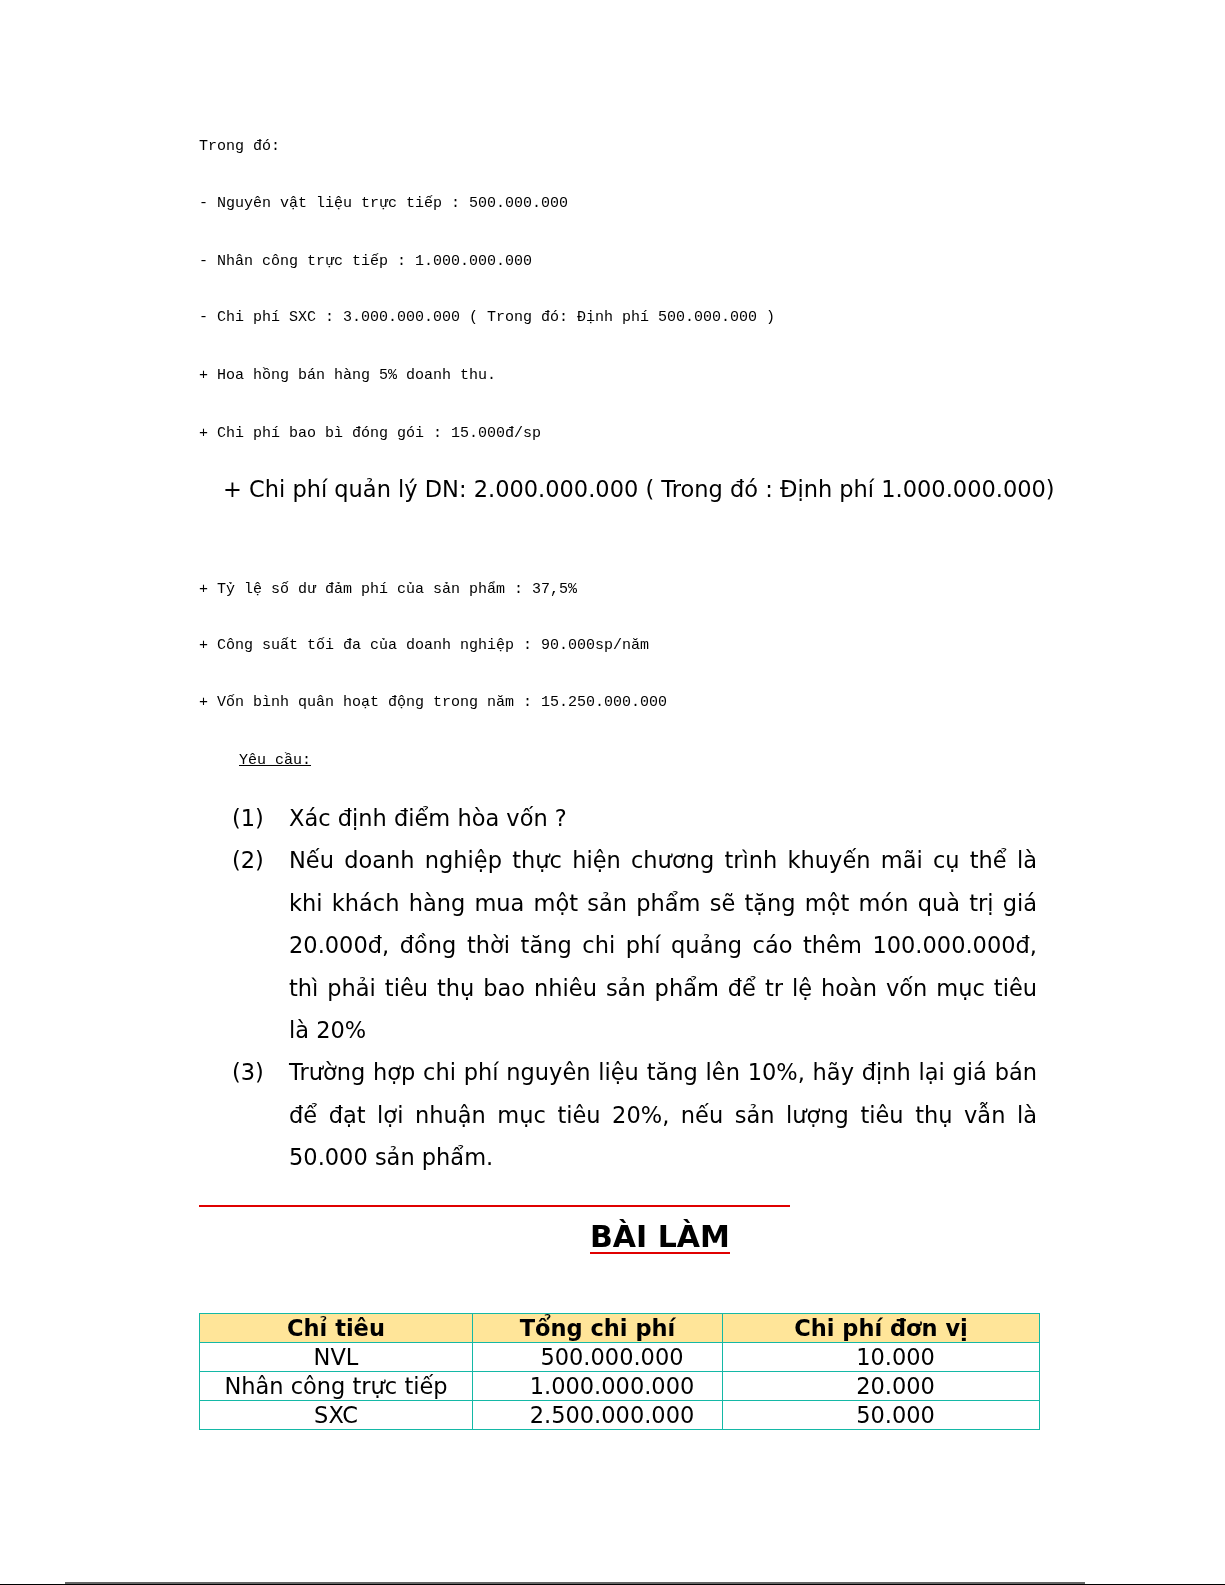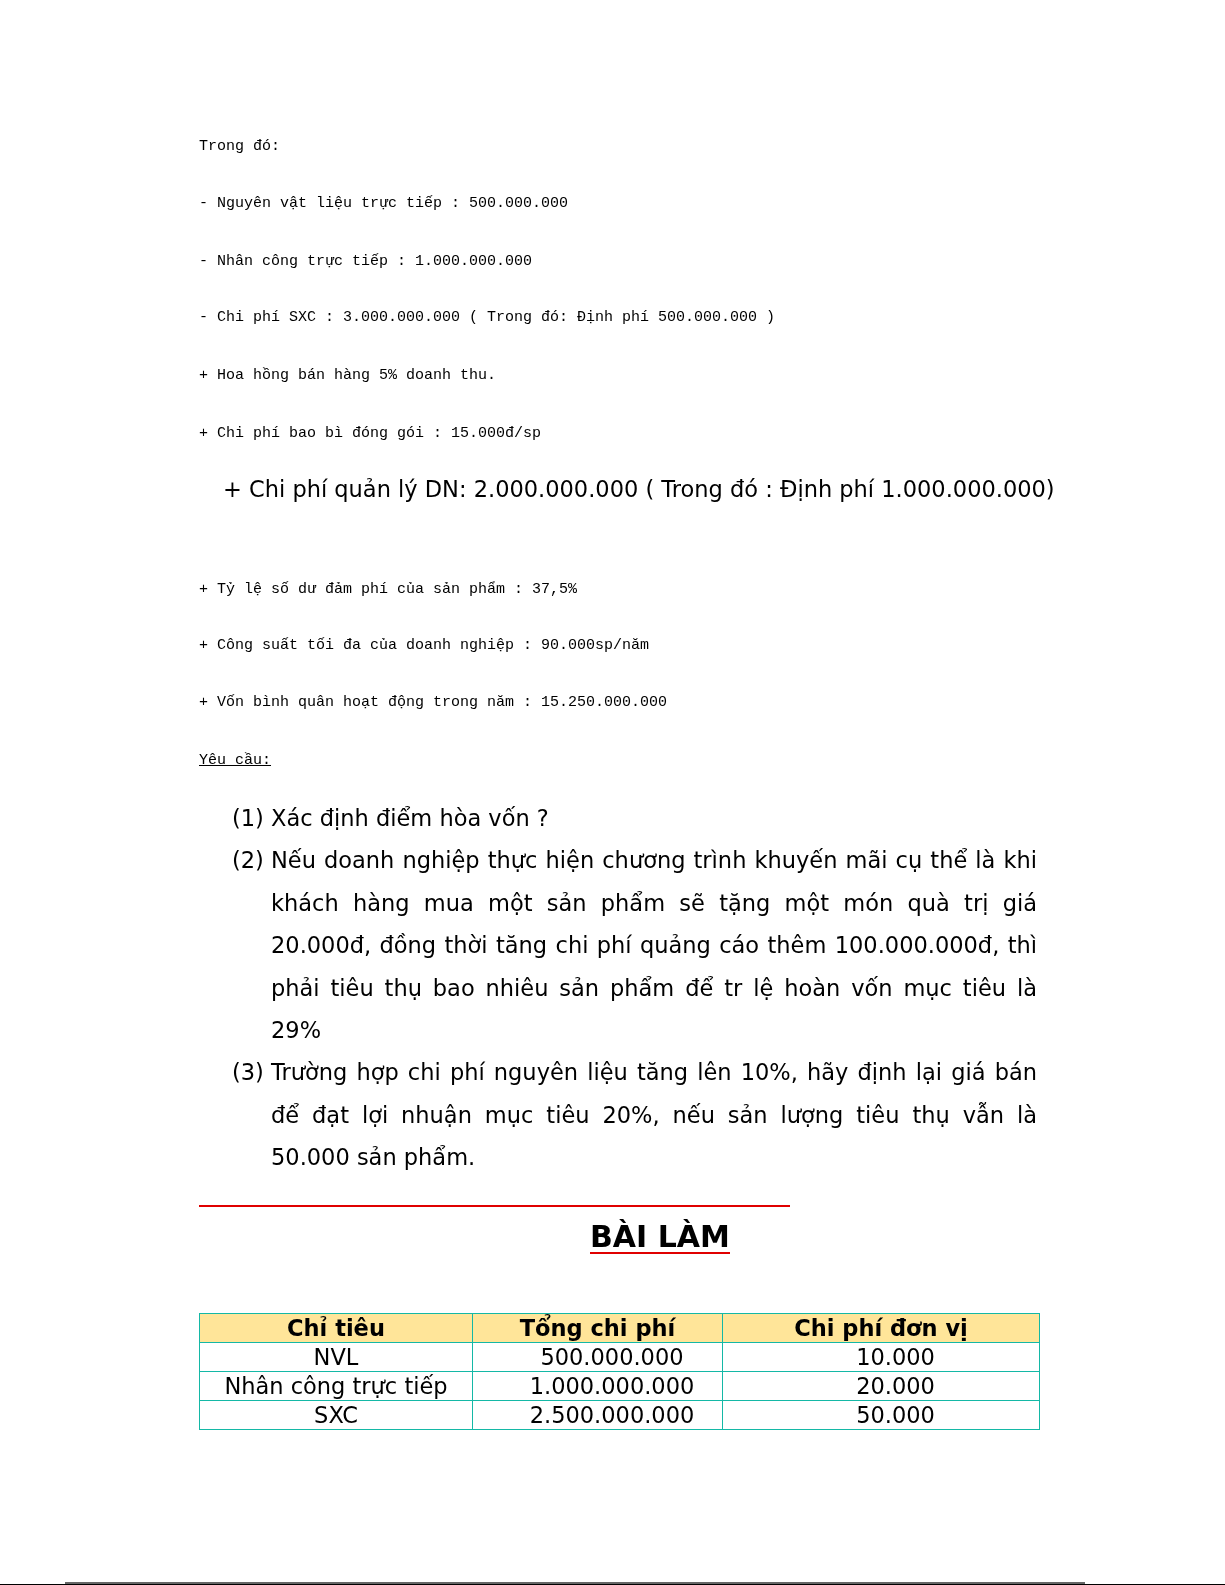--- a/index.html
+++ b/index.html
@@ -2,24 +2,24 @@
 <html><head>
 <meta charset="utf-8">
 <style>
   html, body { margin:0; padding:0; background:#ffffff; }
   body { width:1225px; height:1585px; position:relative; overflow:hidden;
          font-family:"DejaVu Sans", sans-serif; color:#000; }
   .page { position:absolute; left:199px; top:0; width:838px; }
   .line { position:absolute; left:0; font-size:15px; line-height:30px; white-space:nowrap;font-family:Liberation Mono, monospace; }
   .justified { position:absolute; left:0; width:838px; font-size:22.5px; line-height:42px;
                text-align:justify; text-align-last:left;margin-left:24px; }
-  .underline { text-decoration:underline; }
+  .underline { text-decoration:underline;margin-left:40px; }
   .req { position:absolute; left:33px; width:805px; font-size:22.5px; line-height:42.5px; }
   .req-num { position:absolute; left:0; top:0; }
-  .req-text { margin-left:39px; text-align:justify; text-align-last:left; }
+  .req-text { margin-left:57px; text-align:justify; text-align-last:left; }
   .red-rule { position:absolute; left:0; top:1205px; width:591px; height:2px; background:#e00000; }
   .heading { position:absolute; left:391px; top:1222px; font-size:30px; font-weight:bold;
              line-height:30px; border-bottom:2px solid #e00000; padding-bottom:0; }
   table { position:absolute; left:0; top:1313px; width:841px; border-collapse:collapse;
           font-size:22.5px; }
   th, td { border:1px solid #14b8a6; padding:0 10px; height:28px; line-height:27px; }
   th { background:#FFE599; font-weight:bold; text-align:center; }
   td.c { text-align:center;padding-left:39px; }
   td.l { text-align:center; }
   .page-edge { position:absolute; left:65px; top:1582px; width:1020px; height:3px; background:#666; }
@@ -44,21 +44,21 @@
   <div class="line" style="top:688px">+ Vốn bình quân hoạt động trong năm : 15.250.000.000</div>
 
   <div class="line underline" style="top:746px">Yêu cầu:</div>
 
   <div class="req" style="top:797px">
     <span class="req-num">(1)</span>
     <div class="req-text">Xác định điểm hòa vốn ?</div>
   </div>
   <div class="req" style="top:839px">
     <span class="req-num">(2)</span>
-    <div class="req-text">Nếu doanh nghiệp thực hiện chương trình khuyến mãi cụ thể là khi khách hàng mua một sản phẩm sẽ tặng một món quà trị giá 20.000đ, đồng thời tăng chi phí quảng cáo thêm 100.000.000đ, thì phải tiêu thụ bao nhiêu sản phẩm để tr lệ hoàn vốn mục tiêu là 29%</div>
+    <div class="req-text">Nếu doanh nghiệp thực hiện chương trình khuyến mãi cụ thể là khi khách hàng mua một sản phẩm sẽ tặng một món quà trị giá 20.000đ, đồng thời tăng chi phí quảng cáo thêm 100.000.000đ, thì phải tiêu thụ bao nhiêu sản phẩm để tr lệ hoàn vốn mục tiêu là 20%</div>
   </div>
   <div class="req" style="top:1051px">
     <span class="req-num">(3)</span>
     <div class="req-text">Trường hợp chi phí nguyên liệu tăng lên 10%, hãy định lại giá bán để đạt lợi nhuận mục tiêu 20%, nếu sản lượng tiêu thụ vẫn là 50.000 sản phẩm.</div>
   </div>
 
   <div class="red-rule"></div>
 
   <div class="heading">BÀI LÀM</div>
 

